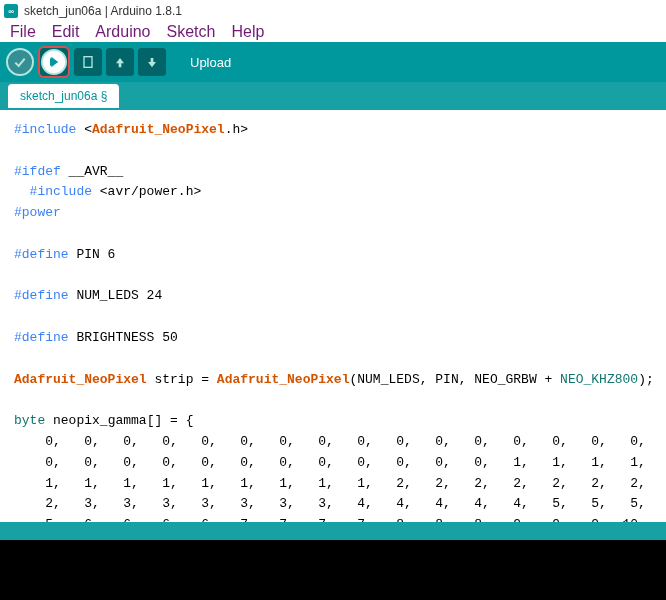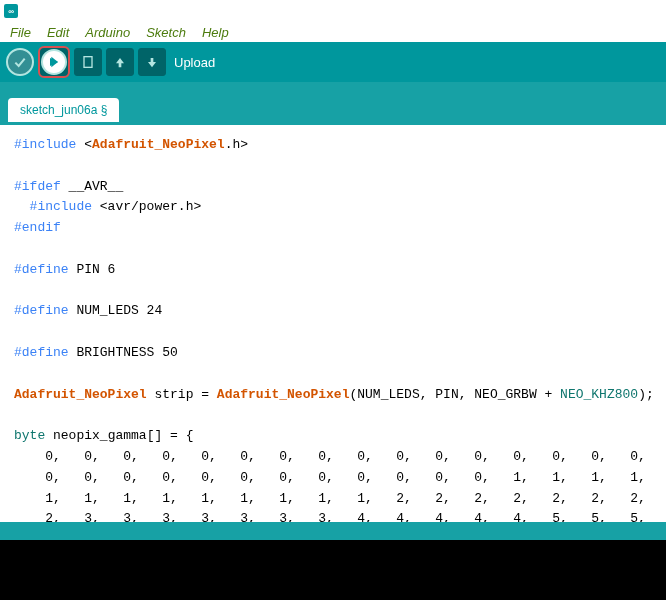--- a/index.html
+++ b/index.html
@@ -38,23 +38,22 @@
       background: #fff;
       height: 20px;
       display: flex;
       align-items: center;
       gap: 4px;
       padding: 0 4px;
     }
     .menubar span {
       padding: 2px 6px;
       cursor: default;
-      font-size: 13px;
-      color: #4d7c0f;
-      font-style: italic;
+      font-size: 16px;
+      color: #701a75;
     }
     .toolbar {
       background: #00979D;
       height: 40px;
       display: flex;
       align-items: center;
       padding: 0 6px;
       gap: 4px;
     }
     .tool-btn {
@@ -90,28 +89,28 @@
       border-radius: 50%;
       background: #fff;
       border: 2px solid #b3e5e0;
       display: flex;
       align-items: center;
       justify-content: center;
     }
     .toolbar-label {
       color: #fff;
       font-size: 13px;
-      margin-left: 4px;
+      margin-left: 20px;
     }
     .tabbar {
       background: #17A1A5;
-      height: 43px;
-      display: flex;
-      align-items: flex-start;
-      padding: 16px 8px;
+      height: 28px;
+      display: flex;
+      align-items: center;
+      padding: 1px 8px;
     }
     .tab {
       background: #fff;
       color: #00979D;
       height: 24px;
       padding: 0 12px;
       display: flex;
       align-items: center;
       font-size: 12px;
       border-top-left-radius: 4px;
@@ -139,20 +138,21 @@
     }
     .kw-orange { color: #D35400; font-weight: bold; }
     .kw-teal { color: #0f766e; }
     .kw-preproc { color: #3b82f6; }
   </style>
 </head>
 <body>
 
 <div class="titlebar">
   <div class="app-icon">∞</div>
+  <span class="titlebar-text">sketch_jun06a | Arduino 1.8.1</span>
 </div>
 
 <div class="menubar">
   <span>File</span>
   <span>Edit</span>
   <span>Arduino</span>
   <span>Sketch</span>
   <span>Help</span>
 </div>
 
@@ -189,21 +189,21 @@
 </div>
 
 <div class="tabbar">
   <div class="tab">sketch_jun06a §</div>
 </div>
 
 <div class="editor"><span class="kw-preproc">#include</span><span> &lt;</span><span class="kw-orange">Adafruit_NeoPixel</span><span>.h&gt;</span>
 
 <span class="kw-preproc">#ifdef</span><span> __AVR__</span>
 <span class="kw-preproc">  #include</span><span> &lt;avr/power.h&gt;</span>
-<span class="kw-preproc">#endif</span>
+<span class="kw-preproc">#power</span>
 
 <span class="kw-preproc">#define</span><span> PIN 6</span>
 
 <span class="kw-preproc">#define</span><span> NUM_LEDS 24</span>
 
 <span class="kw-preproc">#define</span><span> BRIGHTNESS 50</span>
 
 <span class="kw-orange">Adafruit_NeoPixel</span><span> strip = </span><span class="kw-orange">Adafruit_NeoPixel</span><span>(NUM_LEDS, PIN, NEO_GRBW + </span><span class="kw-teal">NEO_KHZ800</span><span>);</span>
 
 <span class="kw-teal">byte</span><span> neopix_gamma[] = {</span>

